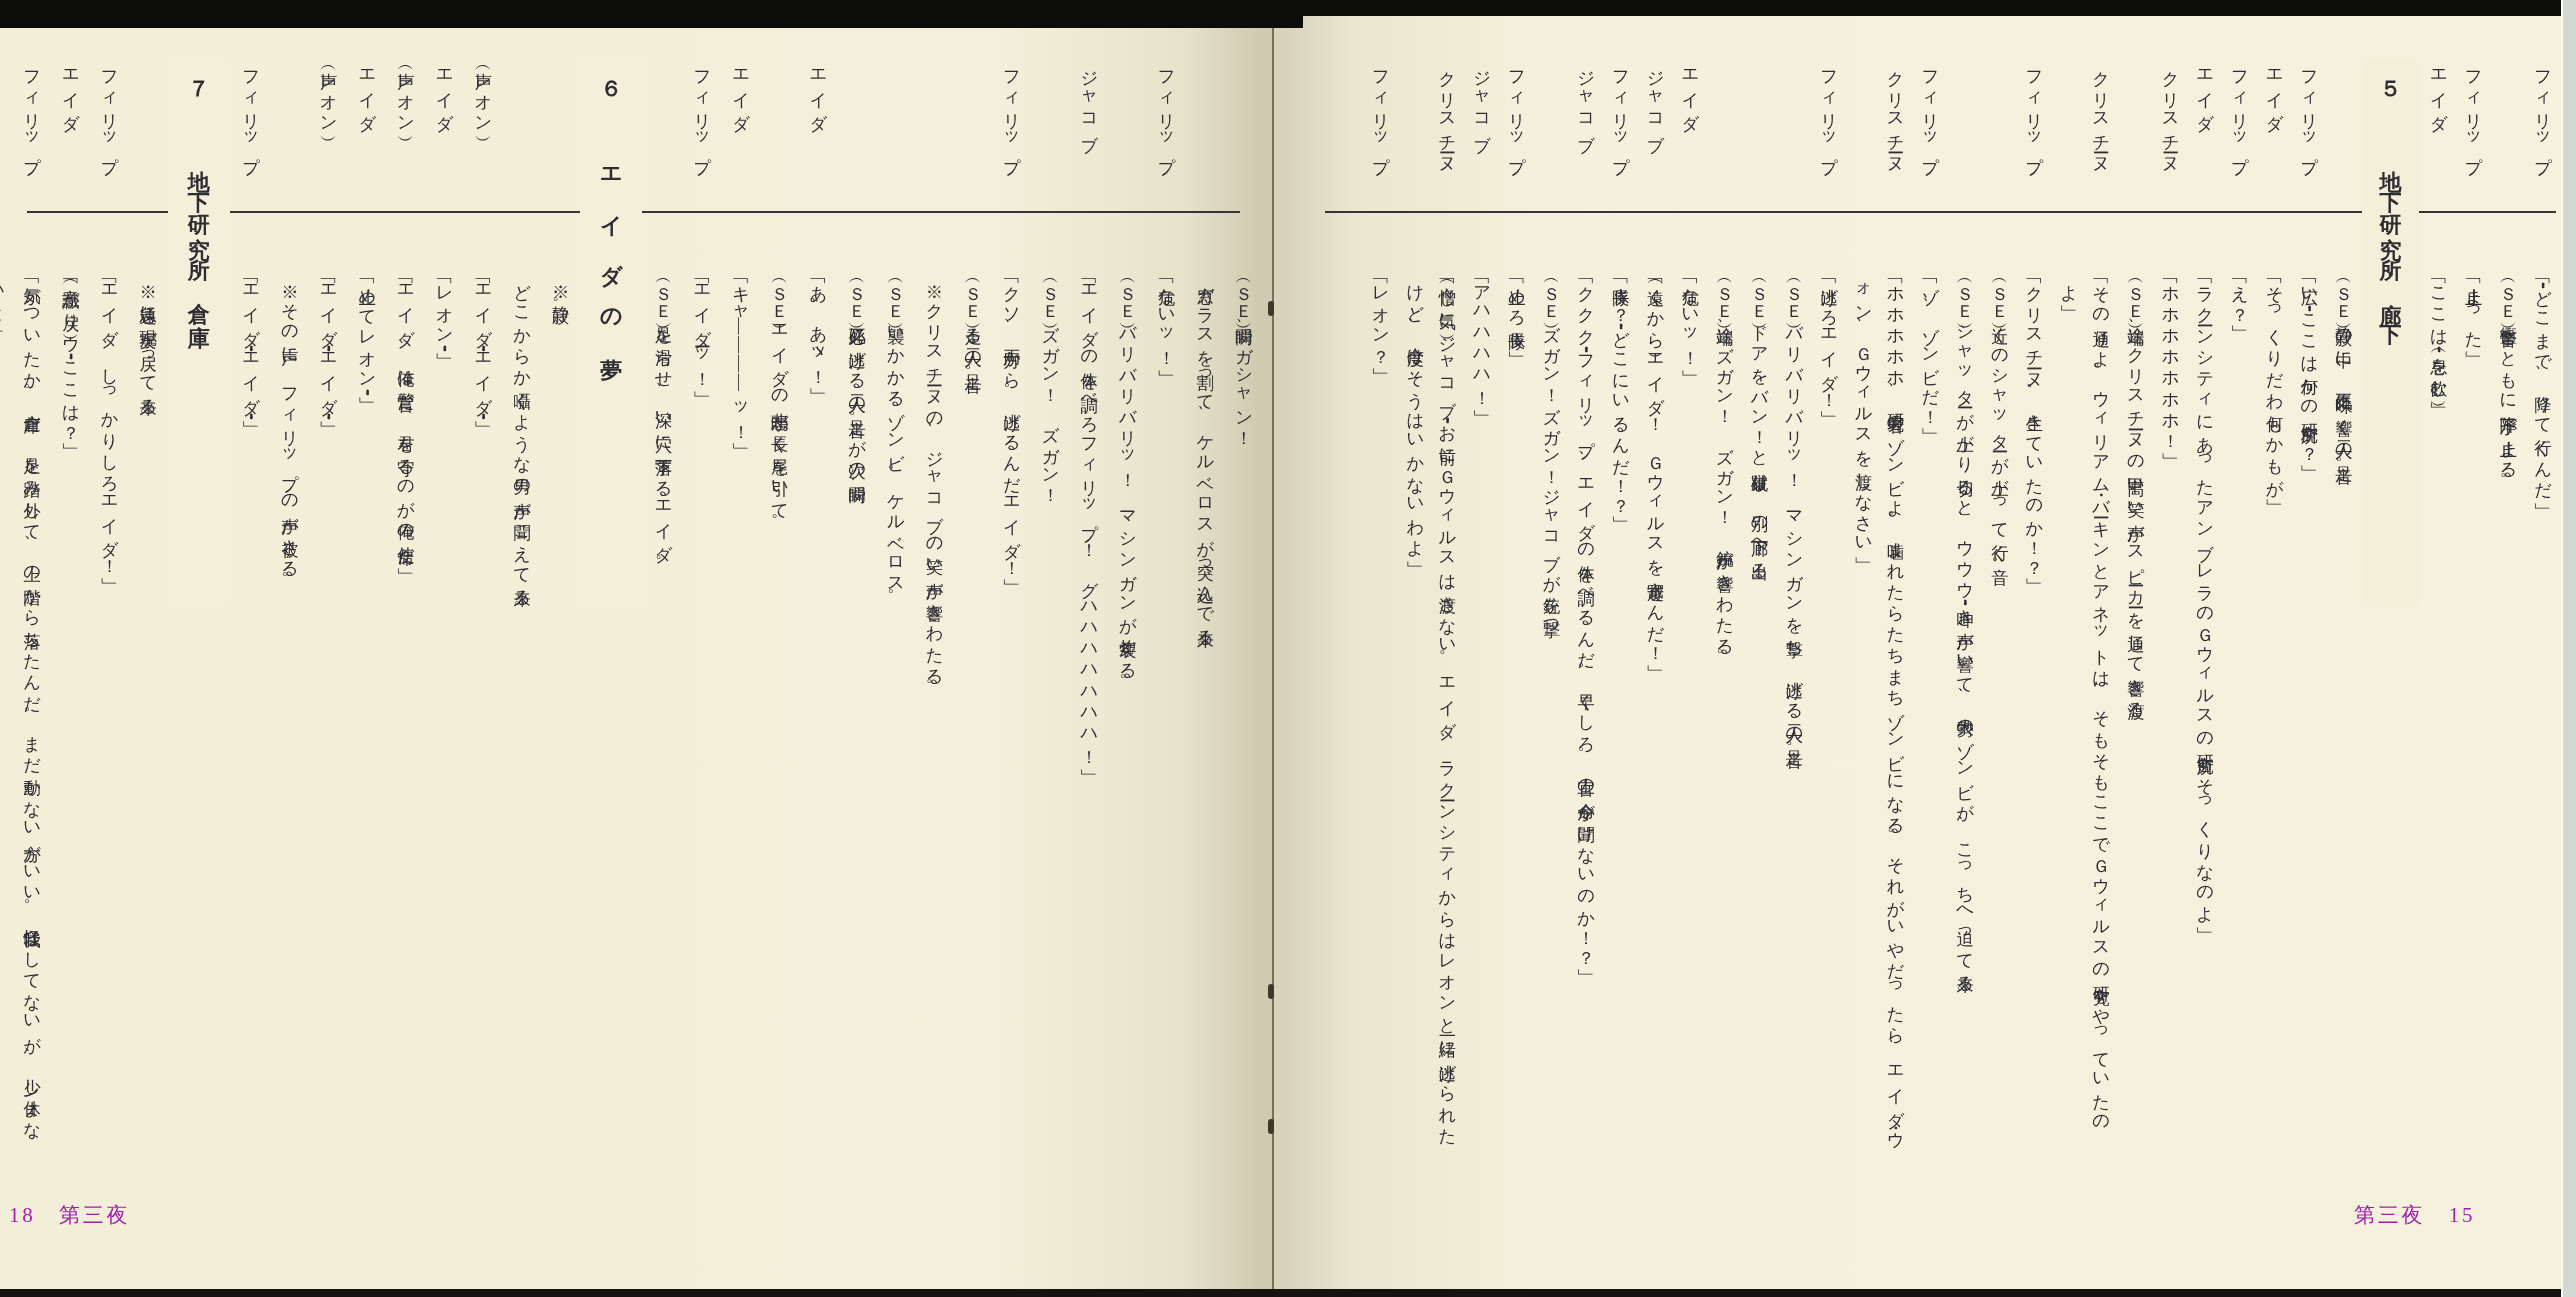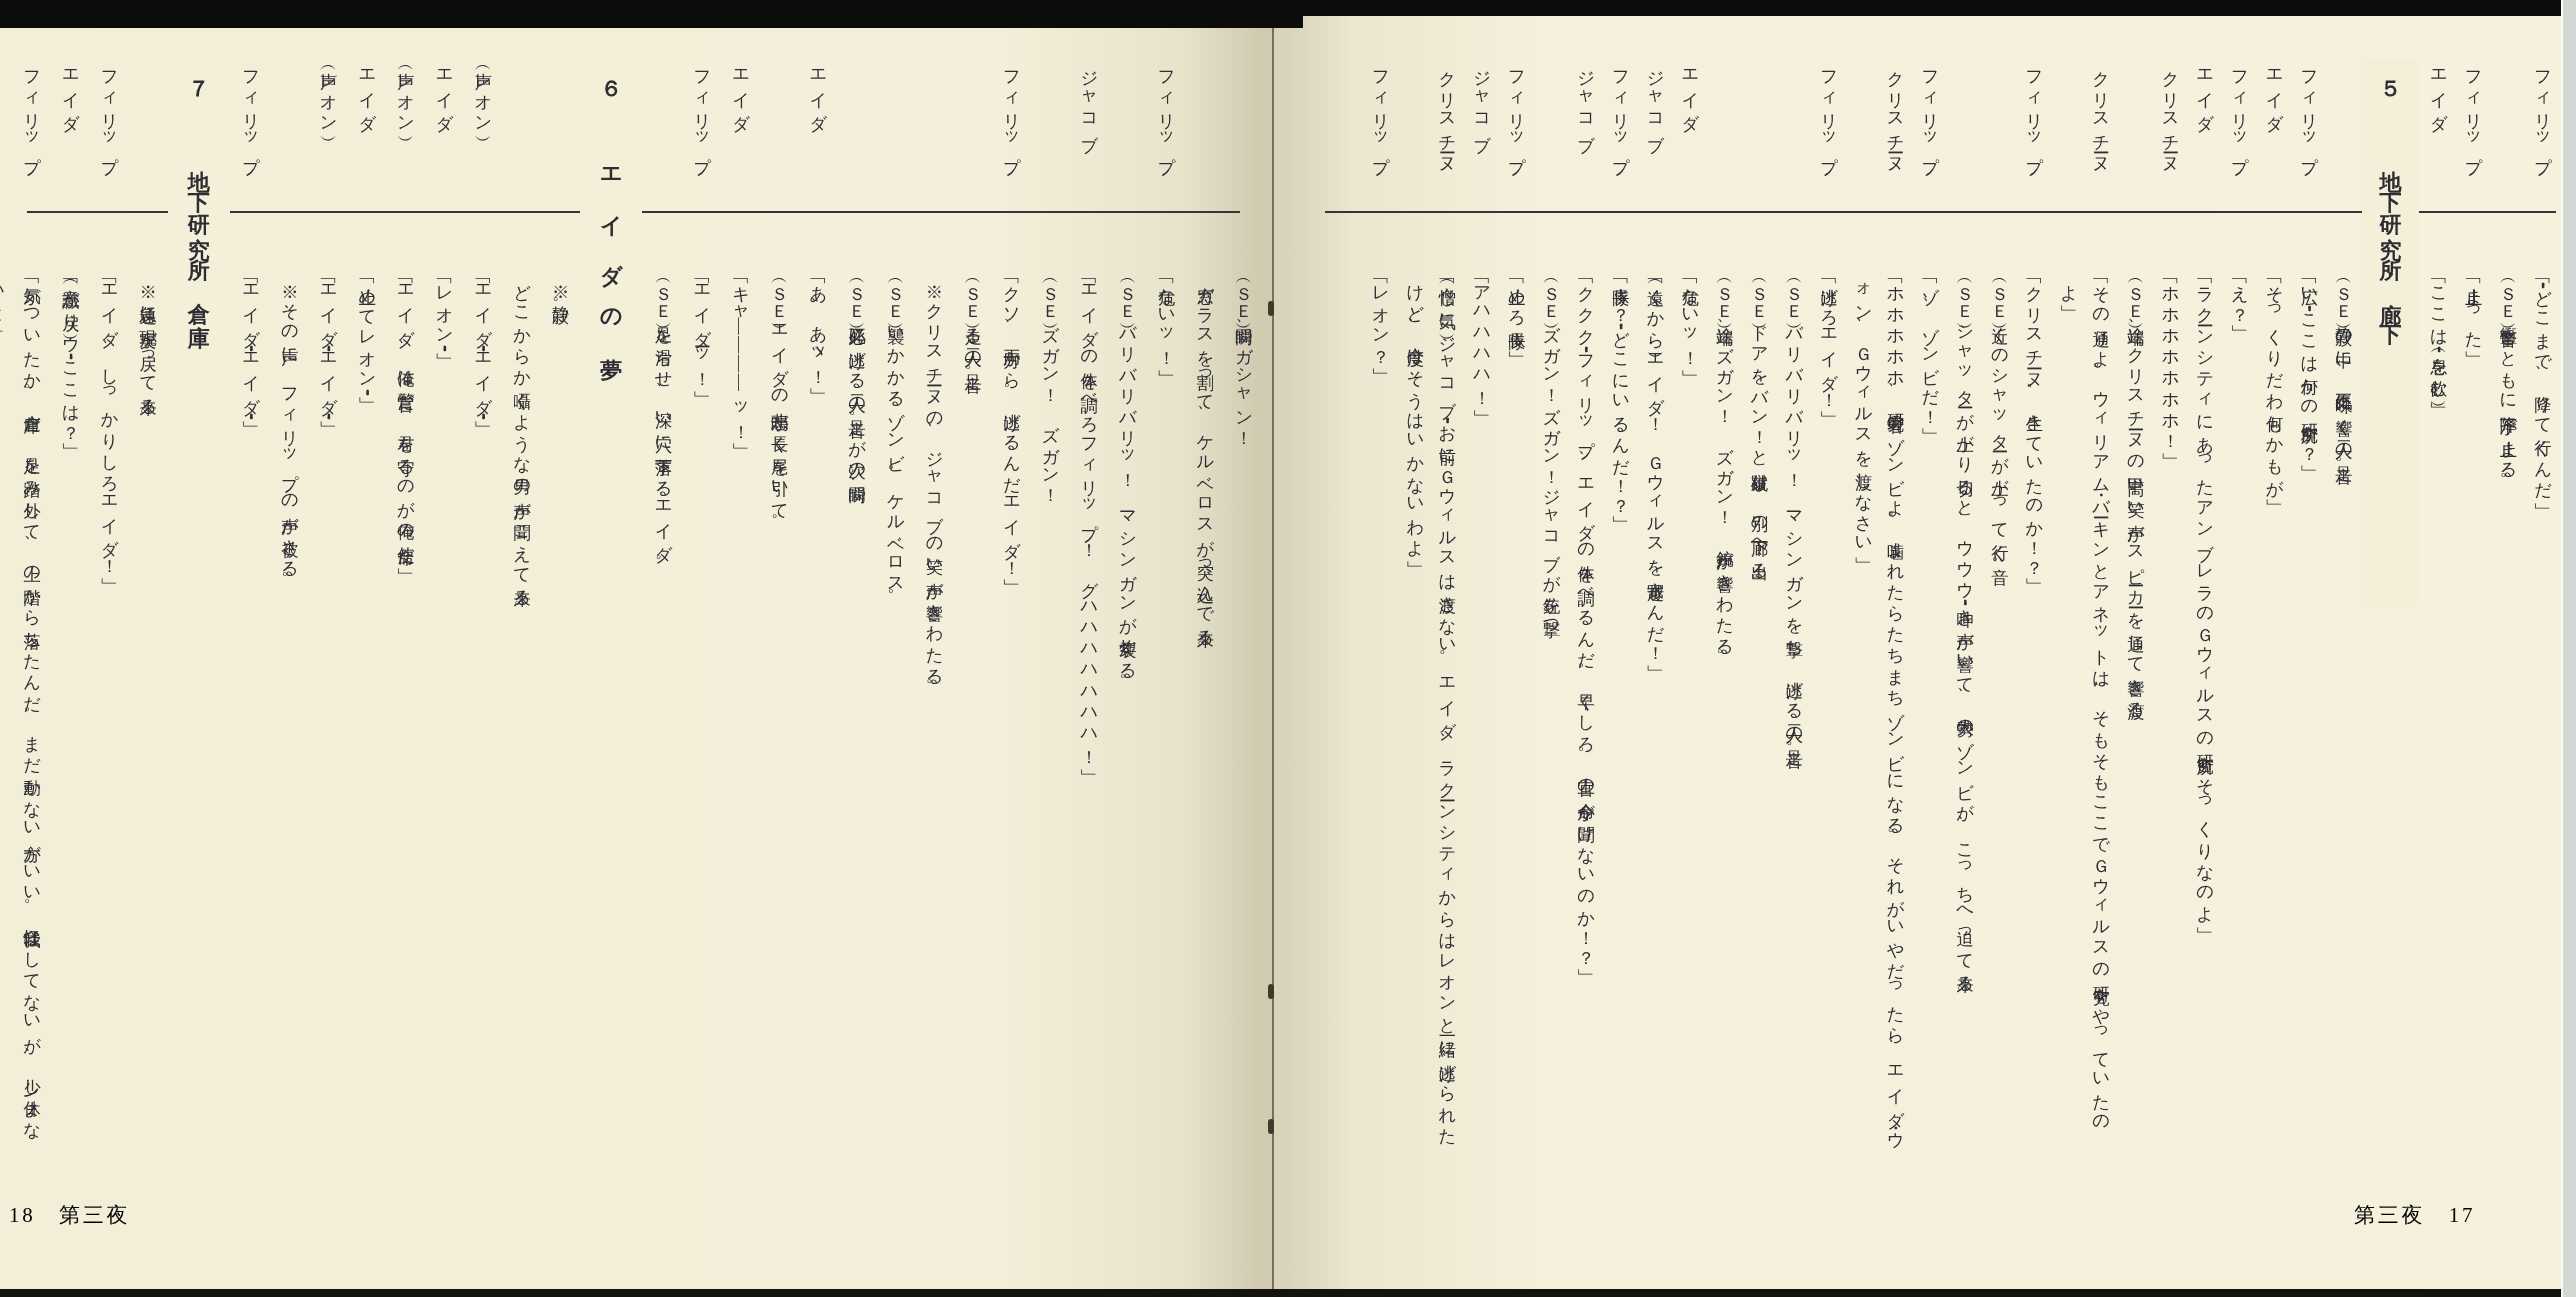--- a/index.html
+++ b/index.html
@@ -39,21 +39,21 @@
     font-size:17.3px;line-height:var(--lh);letter-spacing:1.5px;
   }
   .line.heading .btext{
     padding:5.5px 12.8px 0 12.8px;height:547px;
     font-size:22px;letter-spacing:22px;font-weight:600;
     background:#f3efd9;
   }
   .rule{position:absolute;top:211px;height:1.8px;background:#35343a;z-index:1;}
   .rule-left{left:27px;width:1213px;}
   .rule-right{left:1325px;width:1231px;}
-  .footer{position:absolute;top:1201px;font-size:21px;letter-spacing:2.7px;color:#000000;z-index:3;}
+  .footer{position:absolute;top:1201px;font-size:21px;letter-spacing:2.7px;color:#a21caf;z-index:3;}
   .footer-left{left:9px;}
   .footer-right{left:2354px;}
 </style>
 </head>
 <body>
 
 <div id="scan">
 
   <div class="page-bg-left"></div>
   <div class="page-bg-right"></div>
@@ -287,20 +287,20 @@
         <span class="speaker">エイダ</span>
         <span class="btext" style="display: block;">「（意識が戻り）ウ・・・ここは？」</span>
       </div>
       <div class="line">
         <span class="speaker">フィリップ</span>
         <span class="btext" style="display: block;">「気がついたか。倉庫だ。足を踏み外して、上の階から落ちたんだ。まだ動かない方がいい。怪我はしてないが、少し休まないと」</span>
       </div>
     </div>
 
   <div class="footer footer-left">18　第三夜</div>
-  <div class="footer footer-right">第三夜　17</div>
+  <div class="footer footer-right">第三夜　15</div>
 
   <div class="edge-top"></div>
   <div class="edge-top-left"></div>
   <div class="edge-bottom"></div>
   <div class="edge-right"></div>
 </div>
 
 
 </body></html>

